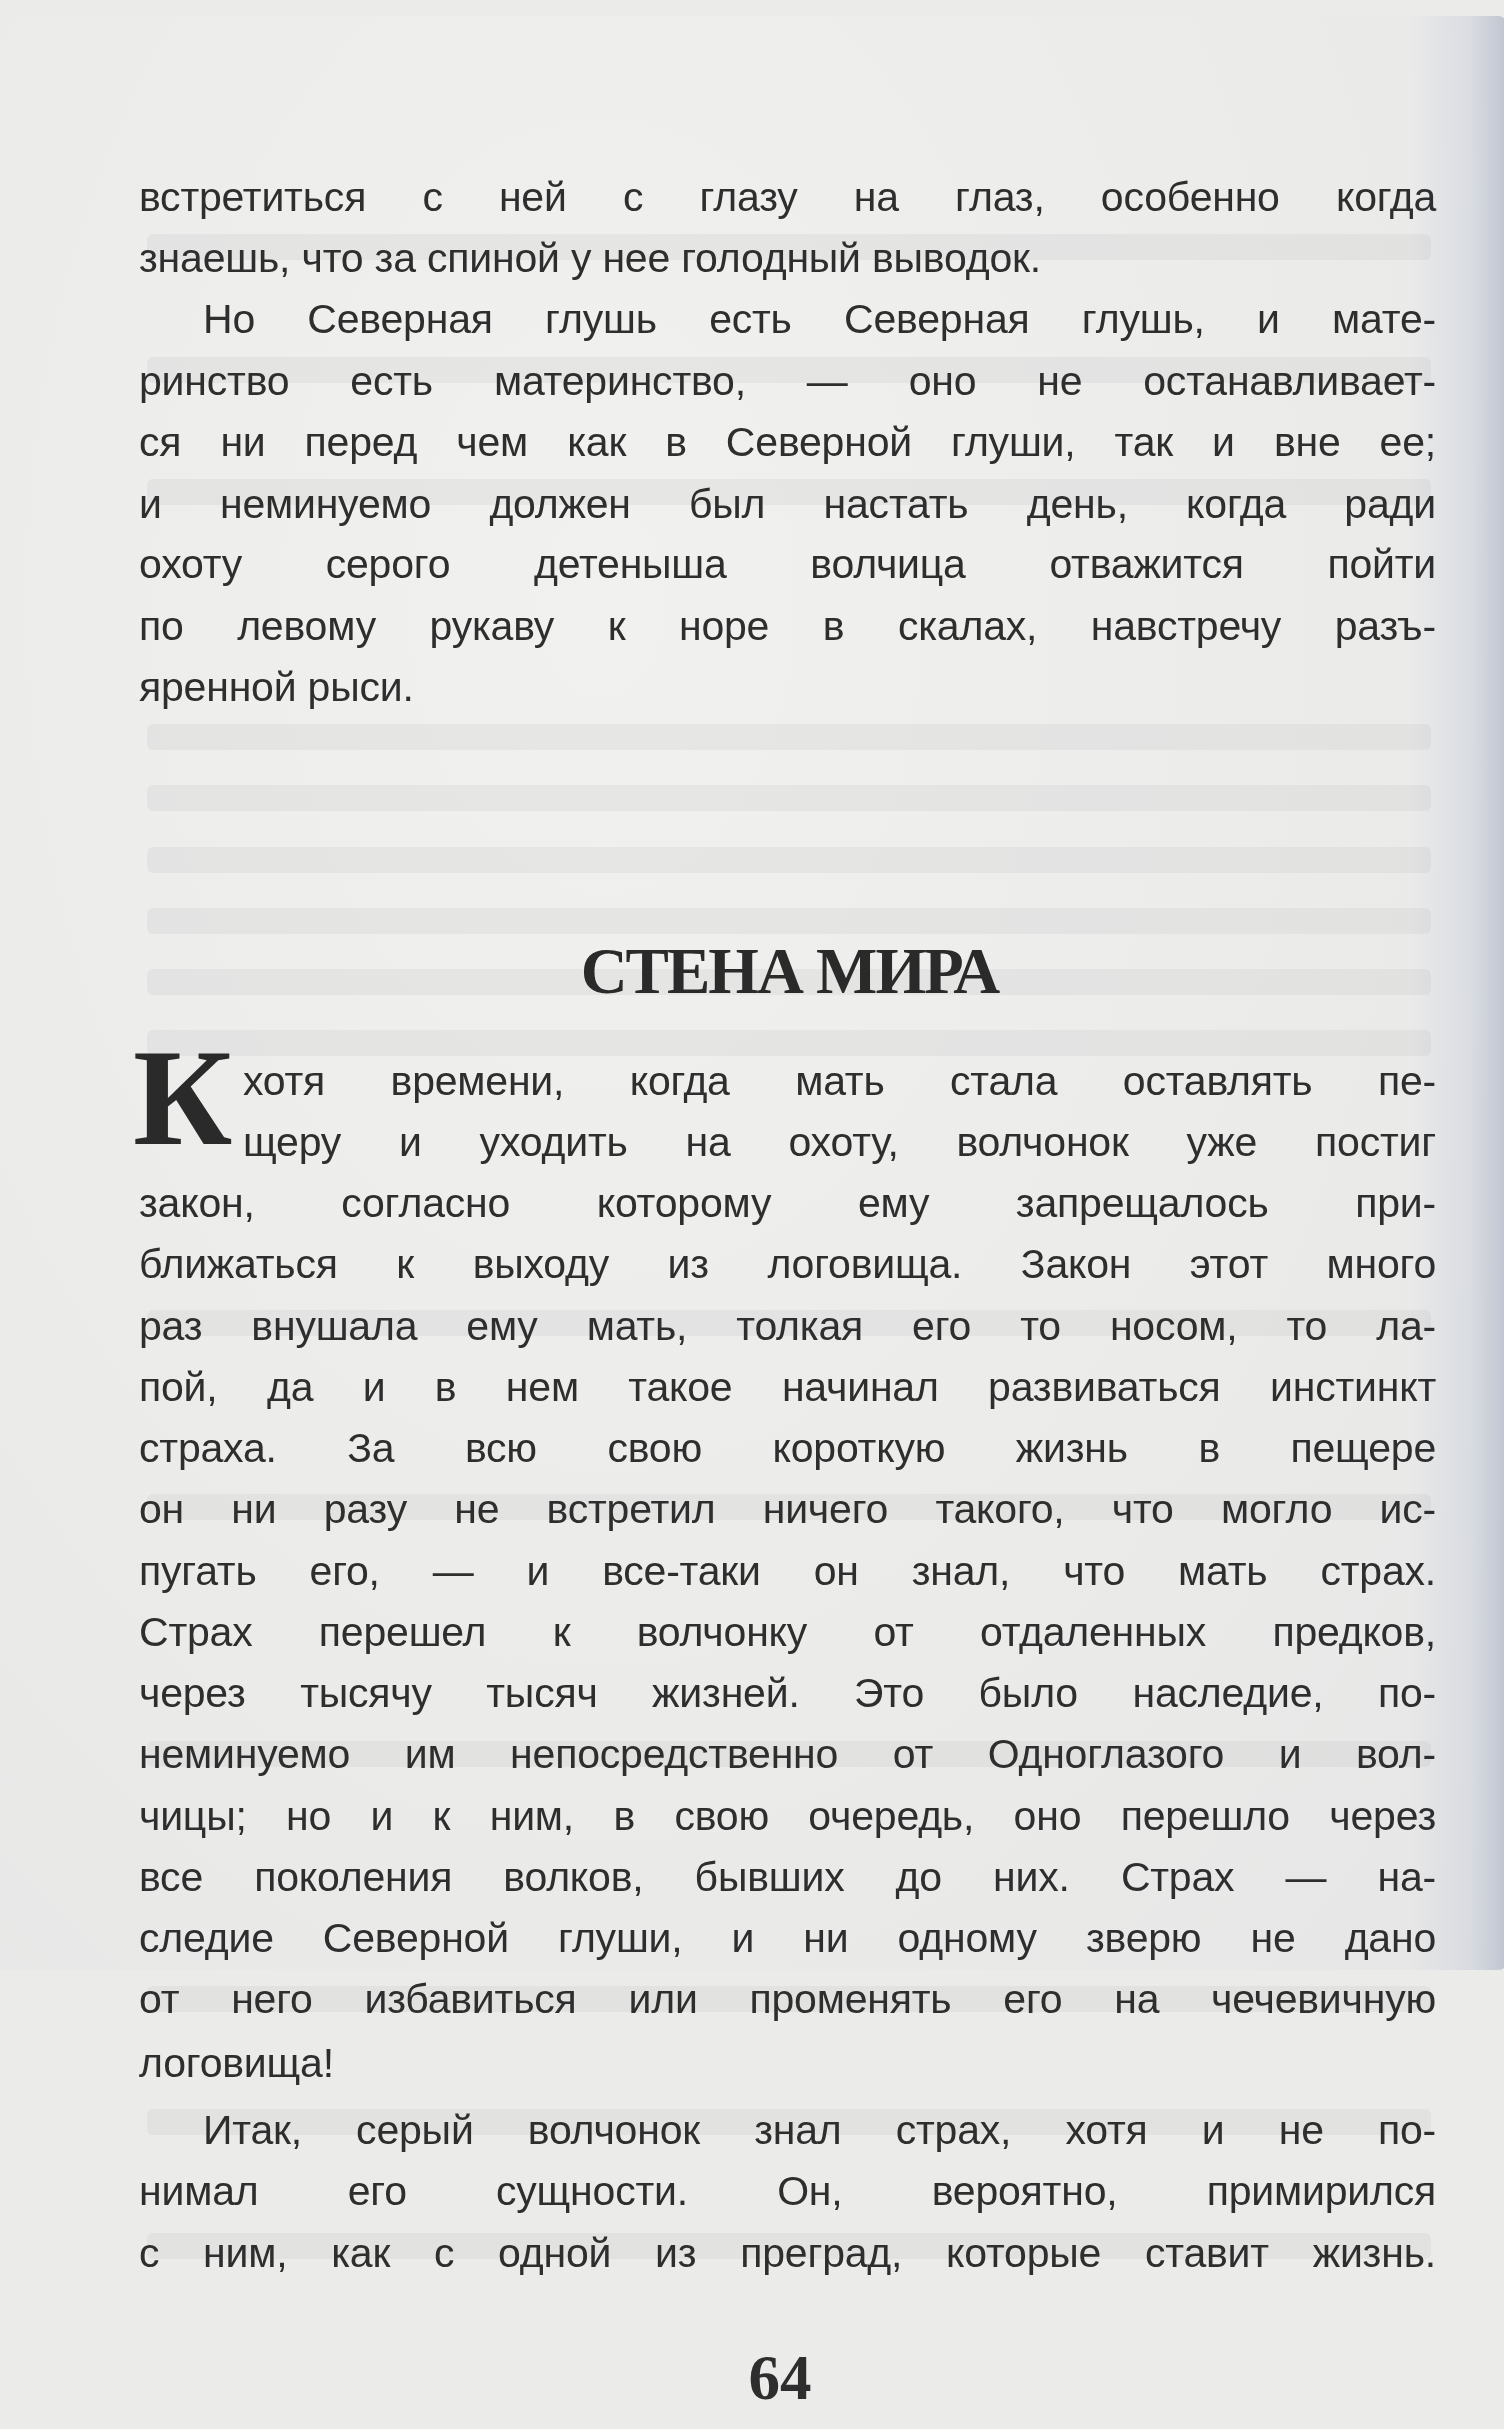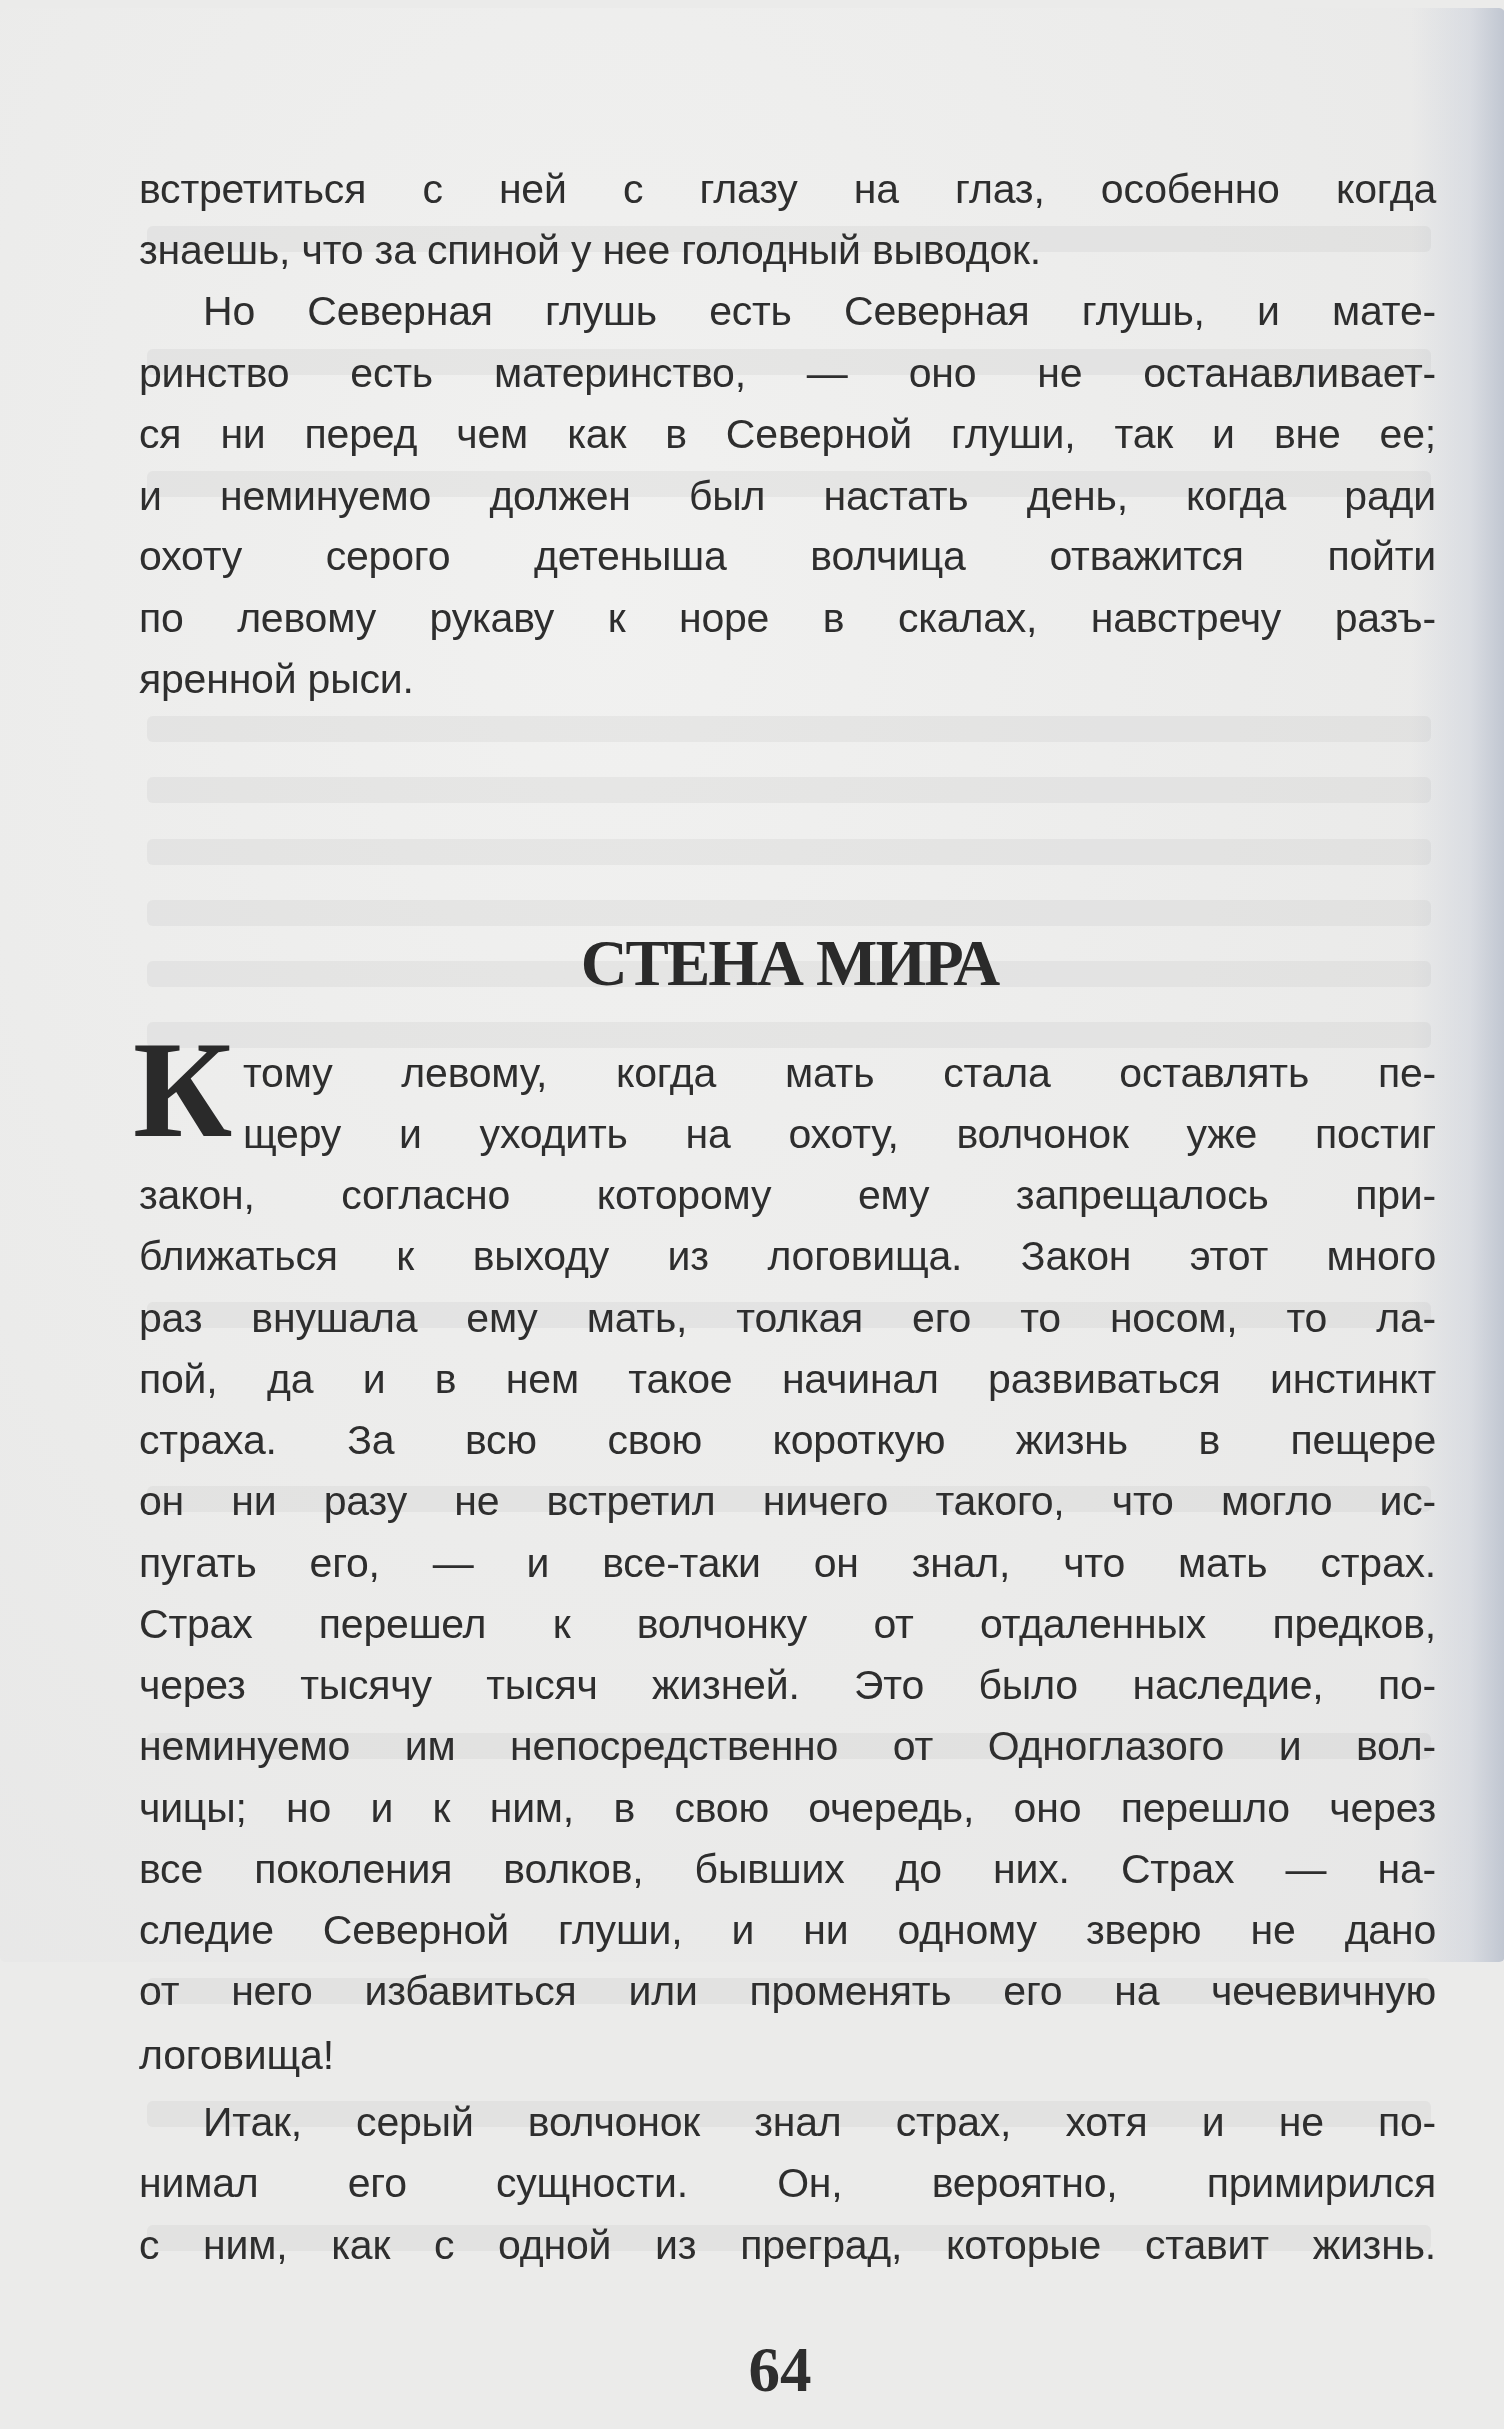--- a/index.html
+++ b/index.html
@@ -2,21 +2,21 @@
 <html><head>
 <meta charset="utf-8">
 <style>
   html, body { margin: 0; padding: 0; }
   body {
     width: 1505px; height: 2430px; overflow: hidden; position: relative;
     background: #ebebea;
     font-family: "Liberation Sans", sans-serif;
   }
   .page {
-    position: absolute; left: 0; top: 8px; width: 1505px; height: 1954px;
+    position: absolute; left: 0; top: 16px; width: 1505px; height: 1954px;
     background:
       linear-gradient(to right, rgba(255,255,255,0) 0, rgba(255,255,255,0) 1411px, rgba(205,210,220,0.55) 1470px, rgba(185,192,205,0.85) 1505px),
       radial-gradient(ellipse at 40% 30%, #f1f1f0 0%, #ebebea 60%, #e6e6e6 100%);
     border-radius: 6px;
   }
   .bleed {
     position: absolute; left: 147px; width: 1284px; height: 25.5px;
     background: rgba(150,150,150,0.10);
     border-radius: 5.9px;
   }
@@ -91,21 +91,21 @@
     <div class="line" style="top:528px">охоту серого детеныша волчица отважится пойти</div>
     <div class="line" style="top:590px">по левому рукаву к норе в скалах, навстречу разъ-</div>
     <div class="line last" style="top:651px">яренной рыси.</div>
   </div>
 
   <div class="chapter-title">СТЕНА МИРА</div>
 
   <div class="dropcap">К</div>
 
   <div>
-    <div class="line dc" style="top:1045px">тому левому, когда мать стала оставлять пе-</div>
+    <div class="line dc" style="top:1045px">хотя времени, когда мать стала оставлять пе-</div>
     <div class="line dc" style="top:1106px">щеру и уходить на охоту, волчонок уже постиг</div>
     <div class="line" style="top:1167px">закон, согласно которому ему запрещалось при-</div>
     <div class="line" style="top:1228px">ближаться к выходу из логовища. Закон этот много</div>
     <div class="line" style="top:1290px">раз внушала ему мать, толкая его то носом, то ла-</div>
     <div class="line" style="top:1351px">пой, да и в нем такое начинал развиваться инстинкт</div>
     <div class="line" style="top:1412px">страха. За всю свою короткую жизнь в пещере</div>
     <div class="line" style="top:1473px">он ни разу не встретил ничего такого, что могло ис-</div>
     <div class="line" style="top:1535px">пугать его, — и все-таки он знал, что мать страх.</div>
     <div class="line" style="top:1596px">Страх перешел к волчонку от отдаленных предков,</div>
     <div class="line" style="top:1657px">через тысячу тысяч жизней. Это было наследие, по-</div>

